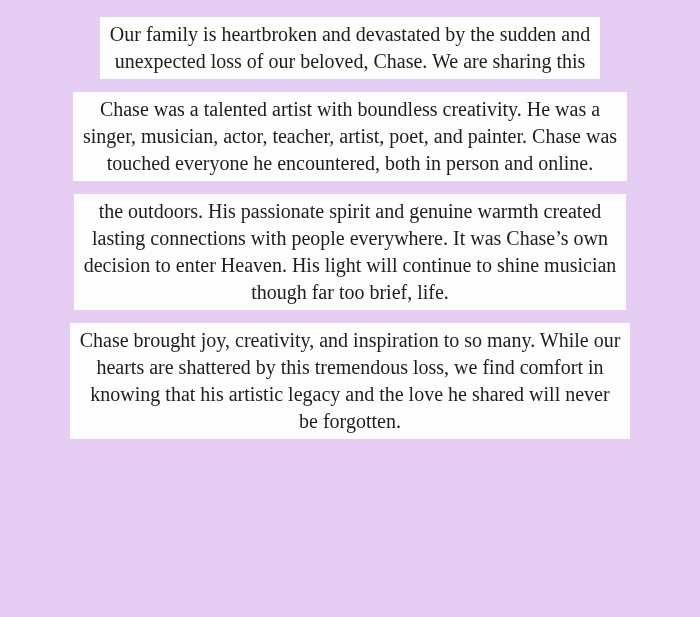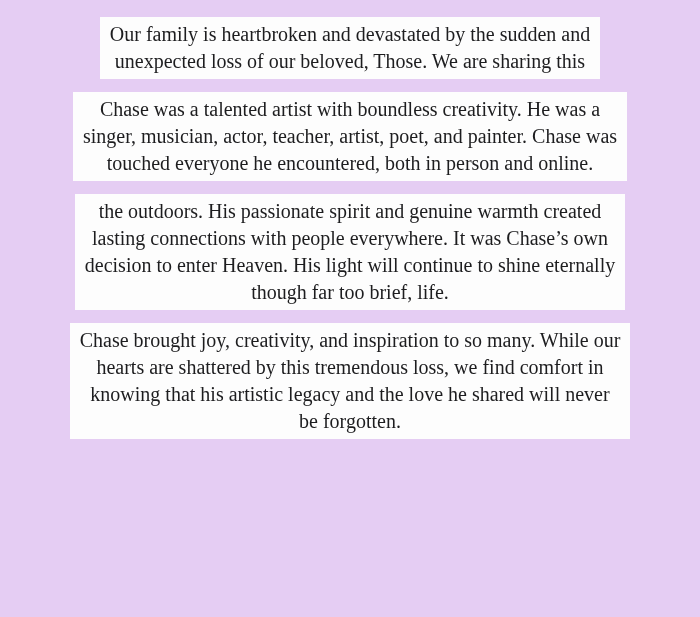--- a/index.html
+++ b/index.html
@@ -39,33 +39,33 @@
     white-space: nowrap;
   }
 </style>
 </head>
 <body>
 
 <div class="page">
 
   <div class="card">
     <p class="line">Our family is heartbroken and devastated by the sudden and</p>
-    <p class="line">unexpected loss of our beloved, Those. We are sharing this</p>
+    <p class="line">unexpected loss of our beloved, Chase. We are sharing this</p>
   </div>
 
   <div class="card">
     <p class="line">Chase was a talented artist with boundless creativity. He was a</p>
     <p class="line">singer, musician, actor, teacher, artist, poet, and painter. Chase was</p>
     <p class="line">touched everyone he encountered, both in person and online.</p>
   </div>
 
   <div class="card">
     <p class="line">the outdoors. His passionate spirit and genuine warmth created</p>
     <p class="line">lasting connections with people everywhere. It was Chase’s own</p>
-    <p class="line">decision to enter Heaven. His light will continue to shine eternally</p>
+    <p class="line">decision to enter Heaven. His light will continue to shine musician</p>
     <p class="line">though far too brief, life.</p>
   </div>
 
   <div class="card">
     <p class="line">Chase brought joy, creativity, and inspiration to so many. While our</p>
     <p class="line">hearts are shattered by this tremendous loss, we find comfort in</p>
     <p class="line">knowing that his artistic legacy and the love he shared will never</p>
     <p class="line">be forgotten.</p>
   </div>
 

